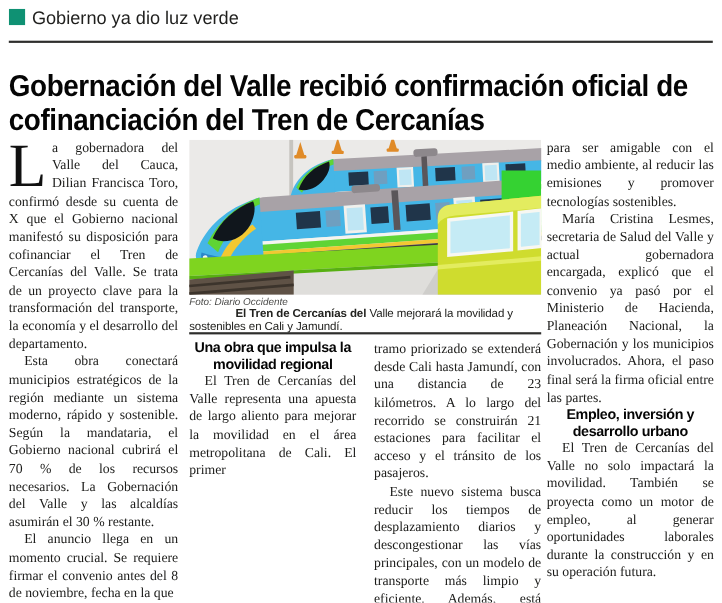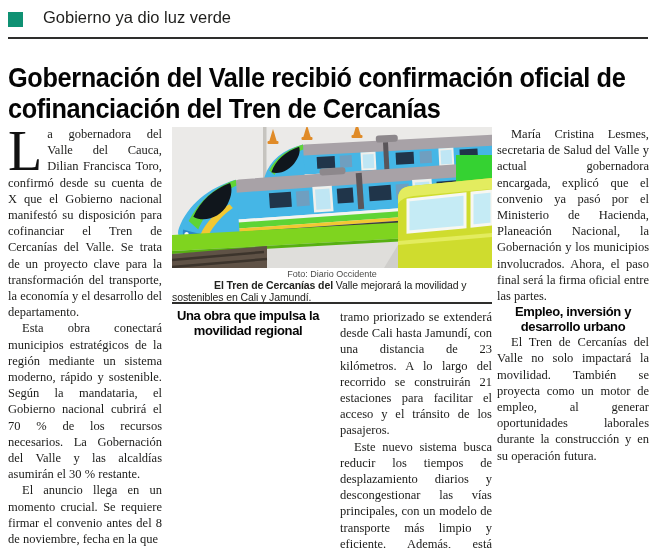--- a/index.html
+++ b/index.html
@@ -1,20 +1,20 @@
 <!DOCTYPE html>
 <html lang="es"><head>
 <meta charset="utf-8">
 <style>
   html,body{margin:0;padding:0;background:#ffffff;}
   .page{position:relative;width:656px;height:548px;background:#ffffff;overflow:hidden;
         font-family:"Liberation Serif", serif;color:#1b1b19;}
 
   
-  .kicker{position:absolute;left:8px;top:8px;display:flex;align-items:flex-end;gap:20px;
+  .kicker{position:absolute;left:8px;top:8px;display:flex;align-items:flex-start;gap:6px;
           font-family:"Liberation Sans", sans-serif;font-size:16.5px;color:#1f1f1d;}
   .kicker svg{display:block;}
 
   .rule-top{position:absolute;left:8px;top:37px;width:640px;height:2px;background:#2e2e2c;}
 
   
   .headline{position:absolute;left:8px;top:44px;width:712px;
             font-family:"Liberation Sans", sans-serif;font-weight:700;
             font-size:27.5px;line-height:31px;letter-spacing:-0.4px;color:#050505;
             transform:scaleX(.92);transform-origin:0 0;}
@@ -29,22 +29,22 @@
   .col4{left:497px;top:126px;width:152px;height:422px;overflow:hidden;}
 
   .dropcap{float:left;font-size:56px;line-height:46px;padding:2px 5px 0 0;color:#111;}
 
   .subhead{font-family:"Liberation Sans", sans-serif;font-weight:700;text-align:center;
            font-size:13px;line-height:15px;letter-spacing:-0.35px;margin:9px 0 6px 0;color:#050505;}
 
   
   .photo{position:absolute;left:172px;top:127px;width:320px;height:141px;}
   .photo svg{display:block;}
-  .credit{position:absolute;left:172px;top:269px;width:320px;text-align:center;
-          font-family:"Liberation Sans", sans-serif;font-size:9px;color:#4c4c4a;}
+  .credit{position:absolute;left:172px;top:269px;width:320px;text-align:left;
+          font-family:"Liberation Sans", sans-serif;font-style:italic;font-size:9px;color:#4c4c4a;}
   .caption{position:absolute;left:172px;top:280px;width:320px;
            font-family:"Liberation Sans", sans-serif;font-size:10.5px;line-height:11.5px;
            letter-spacing:-0.1px;color:#22221f;}
   .caption .lead{font-weight:700;margin-left:42px;}
   .rule-caption{position:absolute;left:172px;top:302px;width:320px;height:2px;background:#2e2e2c;}
 </style>
 </head>
 <body>
 
 <div class="page">
@@ -158,26 +158,28 @@
   </div>
 
   <div class="credit">Foto: Diario Occidente</div>
   <div class="caption">
     <span class="lead">El Tren de Cercanías del</span><span> Valle mejorará la movilidad y sostenibles en Cali y Jamundí.</span>
   </div>
   <div class="rule-caption"></div>
 
   <div class="col col2">
     <p class="subhead">Una obra que impulsa la movilidad regional</p>
+    <p class="cont">El Tren de Cercanías del Valle representa una apuesta de largo aliento para mejorar la movilidad en el área metropolitana de Cali. El primer</p>
   </div>
 
   <div class="col col3">
     <p>tramo priorizado se extenderá desde Cali hasta Jamundí, con una distancia de 23 kilómetros. A lo largo del recorrido se construirán 21 estaciones para facilitar el acceso y el tránsito de los pasajeros.</p>
     <p class="cont">Este nuevo sistema busca reducir los tiempos de desplazamiento diarios y descongestionar las vías principales, con un modelo de transporte más limpio y eficiente. Además, está diseñado</p>
   </div>
 
   <div class="col col4">
+    <p>para ser amigable con el medio ambiente, al reducir las emisiones y promover tecnologías sostenibles.</p>
     <p class="cont">María Cristina Lesmes, secretaria de Salud del Valle y actual gobernadora encargada, explicó que el convenio ya pasó por el Ministerio de Hacienda, Planeación Nacional, la Gobernación y los municipios involucrados. Ahora, el paso final será la firma oficial entre las partes.</p>
     <p class="subhead">Empleo, inversión y desarrollo urbano</p>
     <p class="cont">El Tren de Cercanías del Valle no solo impactará la movilidad. También se proyecta como un motor de empleo, al generar oportunidades laborales durante la construcción y en su operación futura.</p>
   </div>
 
 </div>
 
 </body></html>

